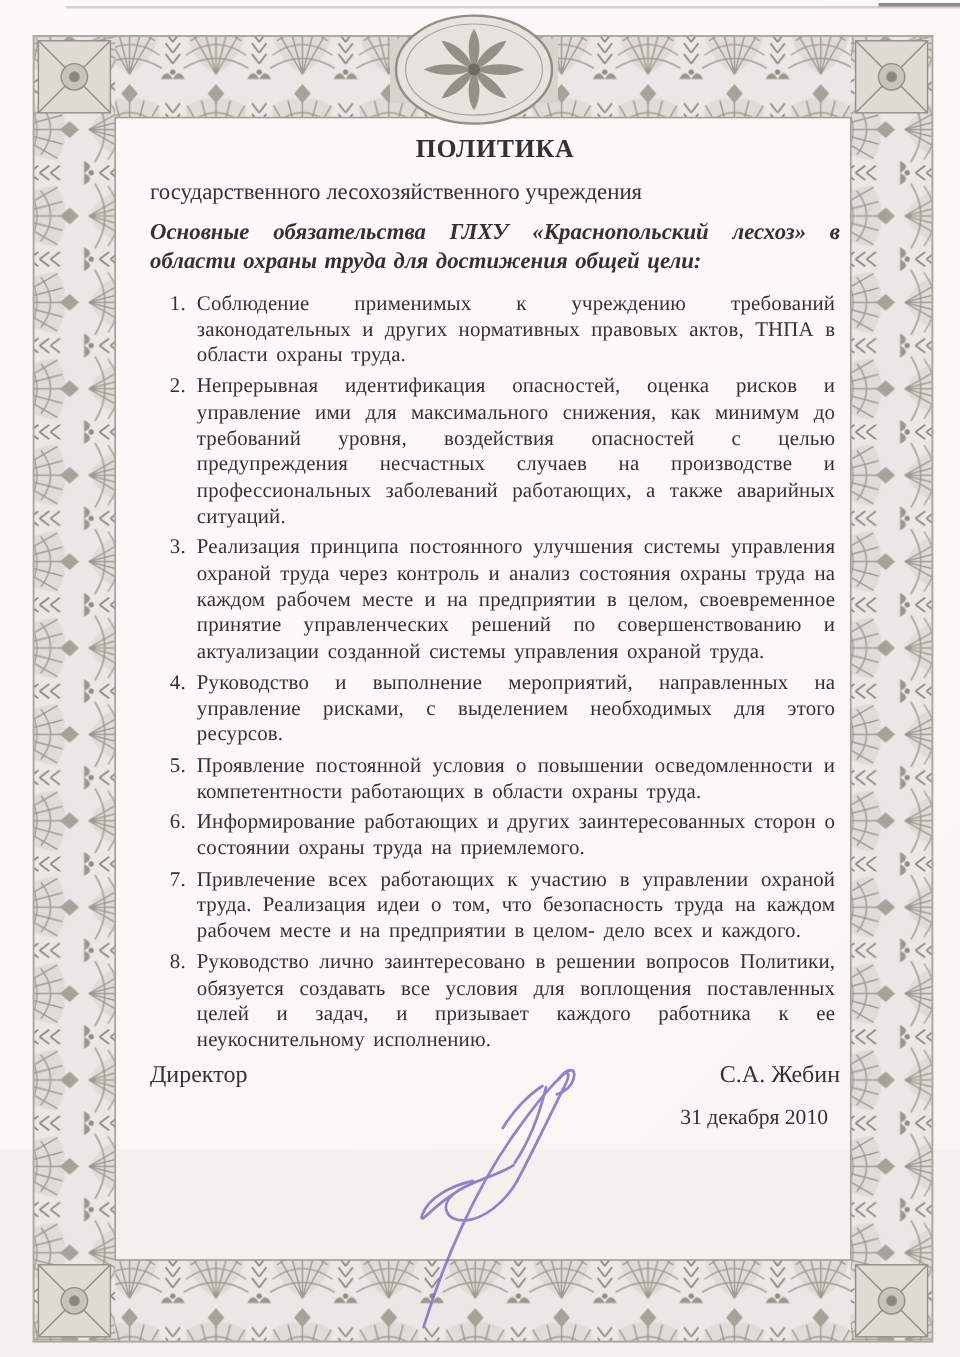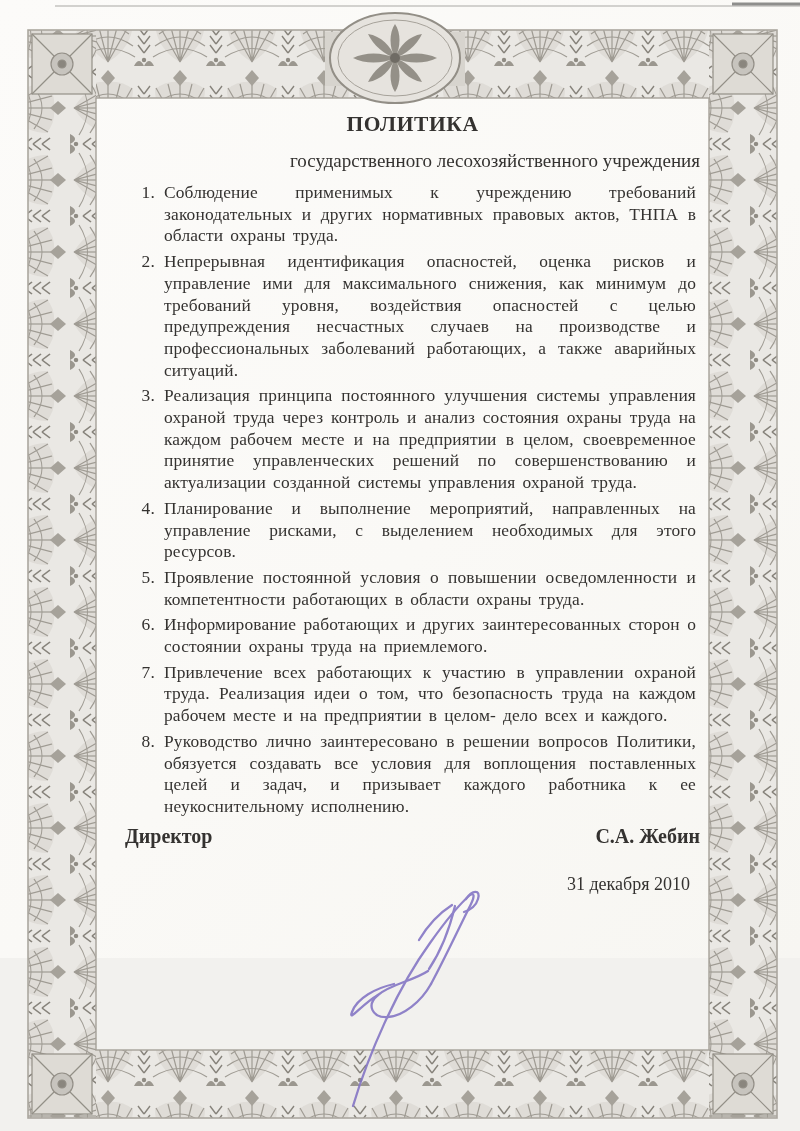--- a/index.html
+++ b/index.html
@@ -16,21 +16,21 @@
   }
   .border-svg{position:absolute;left:0;top:0;}
   .content{
     position:absolute;left:125px;top:112px;width:575px;
   }
   .doc-title{
     margin:0 0 14px 0;text-align:center;
     font-size:21.5px;font-weight:bold;letter-spacing:.6px;line-height:24px;
   }
   .subtitle{
-    text-align:right;font-size:19px;line-height:22px;margin:0 0 10px 0;
+    text-align:left;font-size:19px;line-height:22px;margin:0 0 10px 0;
   }
   .subtitle.second{margin:0 0 18px 0;}
   .intro{
     margin:0 0 15px 0;font-size:17.4px;line-height:21.7px;
     text-align:justify;word-spacing:2.6px;letter-spacing:.15px;
   }
   .intro .lead{font-weight:bold;font-style:italic;}
   .obligations-heading{
     margin:0 0 12px 0;font-size:19px;line-height:24px;
     font-weight:bold;font-style:italic;text-align:justify;word-spacing:1.5px;
@@ -38,24 +38,24 @@
   ol.obligations{
     margin:0;padding:0 0 0 33px;
     font-size:17.4px;line-height:21.7px;
   }
   ol.obligations li{
     text-align:justify;word-spacing:2.6px;letter-spacing:.15px;
     padding-left:2px;margin:4px;
   }
   .sig-row{
     display:flex;justify-content:space-between;align-items:baseline;
-    margin-top:7px;font-size:20px;font-weight:bold;
+    margin-top:7px;font-size:20px;font-weight:normal;
   }
   .date-row{
-    text-align:right;font-size:18px;margin-top:26px;padding-right:10px;
+    text-align:right;font-size:18px;margin-top:13px;padding-right:10px;
   }
   .signature-svg{position:absolute;left:0;top:0;pointer-events:none;}
 </style>
 </head>
 <body>
 
 <div class="page">
 
   <svg class="border-svg" width="800" height="1131" viewBox="0 0 800 1131" aria-hidden="true">
     <defs>
@@ -139,26 +139,27 @@
       </g>
       <circle r="5" fill="#6f6b64"></circle>
     </g>
   </svg>
 
   <div class="content">
     <h1 class="doc-title">ПОЛИТИКА</h1>
     <div class="subtitle">государственного лесохозяйственного учреждения</div>
 
 
+    <h2 class="obligations-heading">Основные обязательства ГЛХУ «Краснопольский лесхоз» в области охраны труда для достижения общей цели:</h2>
 
     <ol class="obligations">
       <li>Соблюдение применимых к учреждению требований законодательных и других нормативных правовых актов, ТНПА в области охраны труда.</li>
       <li>Непрерывная идентификация опасностей, оценка рисков и управление ими для максимального снижения, как минимум до требований уровня, воздействия опасностей с целью предупреждения несчастных случаев на производстве и профессиональных заболеваний работающих, а также аварийных ситуаций.</li>
       <li>Реализация принципа постоянного улучшения системы управления охраной труда через контроль и анализ состояния охраны труда на каждом рабочем месте и на предприятии в целом, своевременное принятие управленческих решений по совершенствованию и актуализации созданной системы управления охраной труда.</li>
-      <li>Планирование и выполнение мероприятий, направленных на управление рисками, с выделением необходимых для этого ресурсов.</li>
+      <li>Руководство и выполнение мероприятий, направленных на управление рисками, с выделением необходимых для этого ресурсов.</li>
       <li>Проявление постоянной условия о повышении осведомленности и компетентности работающих в области охраны труда.</li>
       <li>Информирование работающих и других заинтересованных сторон о состоянии охраны труда на приемлемого.</li>
       <li>Привлечение всех работающих к участию в управлении охраной труда. Реализация идеи о том, что безопасность труда на каждом рабочем месте и на предприятии в целом- дело всех и каждого.</li>
       <li>Руководство лично заинтересовано в решении вопросов Политики, обязуется создавать все условия для воплощения поставленных целей и задач, и призывает каждого работника к ее неукоснительному исполнению.</li>
     </ol>
 
     <div class="sig-row">
       <span>Директор</span>
       <span>С.А. Жебин</span>
     </div>

